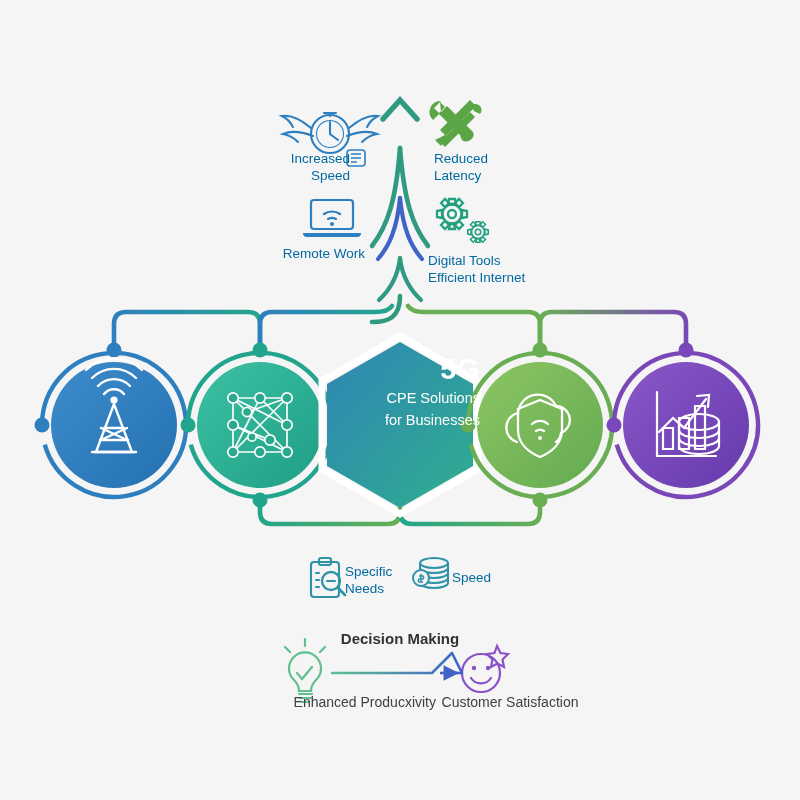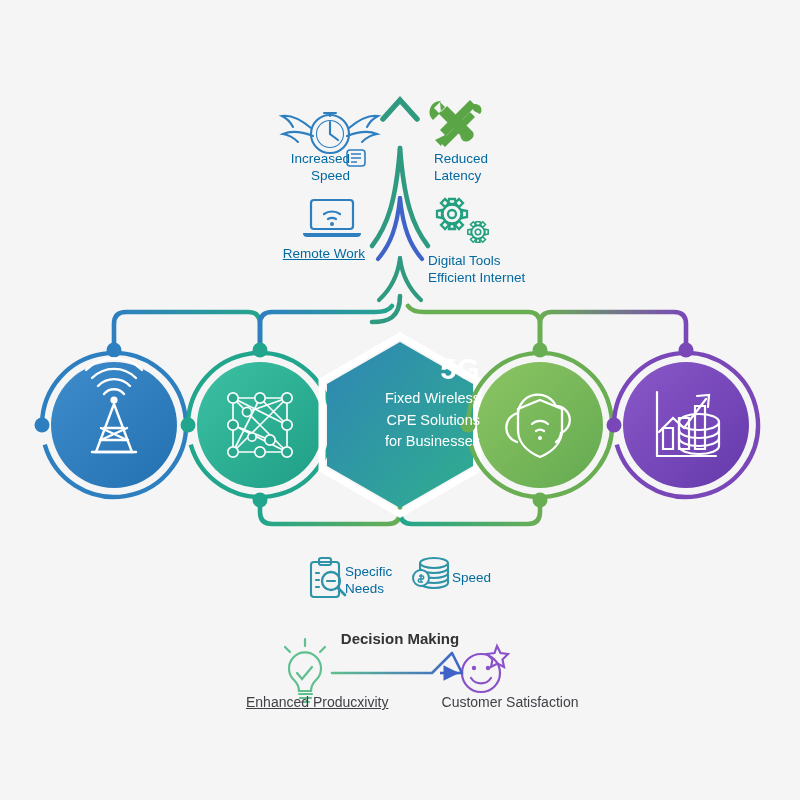--- a/index.html
+++ b/index.html
@@ -291,40 +291,39 @@
       <path d="M332 673 L432 673 L452 653 L462 673" stroke="url(#gOutcome)" stroke-width="2.6" stroke-linecap="round" stroke-linejoin="round"></path>
       <path d="M462 673 L452 673" stroke="#3f63c8" stroke-width="2.6"></path>
       <path d="M440 673 L457 673" stroke="#3f63c8" stroke-width="2.6" marker-end="url(#arrowEnd)"></path>
     </g>
   </svg>
 
   <div class="layer">
 
     <div class="hexText">
       <div class="big">5G</div>
-      <div class="sub">Fixed Wireless</div>
       <div class="sub">CPE Solutions</div>
       <div class="sub">for Businesses</div>
     </div>
 
     <div class="lbl r" style="left:225px;top:150px;width:125px;">Increased
 Speed</div>
 
     <div class="lbl l" style="left:434px;top:150px;width:140px;">Reduced
 Latency</div>
 
-    <div class="lbl r" style="left:230px;top:245px;width:135px;text-decoration:underline;">Remote Work</div>
+    <div class="lbl r" style="left:230px;top:245px;width:135px;">Remote Work</div>
 
     <div class="lbl l" style="left:428px;top:252px;width:160px;">Digital Tools
 Efficient Internet</div>
 
     <div class="lbl l" style="left:345px;top:563px;width:70px;">Specific
 Needs</div>
 
     <div class="lbl l" style="left:452px;top:569px;width:70px;">Speed</div>
 
     <div class="headLbl" style="left:320px;top:630px;width:160px;">Decision Making</div>
 
-    <div class="bigLbl" style="left:246px;top:694px;width:190px;text-align:left;text-decoration:underline;">Enhanced Producxivity</div>
+    <div class="bigLbl" style="left:246px;top:694px;width:190px;text-align:right;">Enhanced Producxivity</div>
 
     <div class="bigLbl" style="left:410px;top:694px;width:200px;text-align:center;">Customer Satisfaction</div>
   </div>
 </div>
 
 </body></html>

